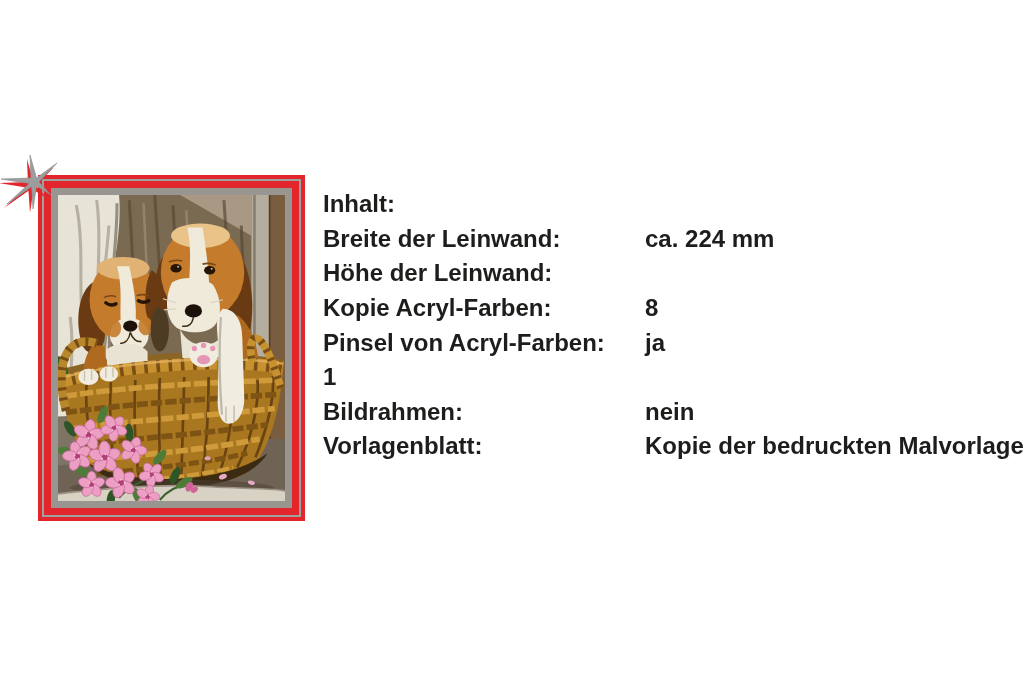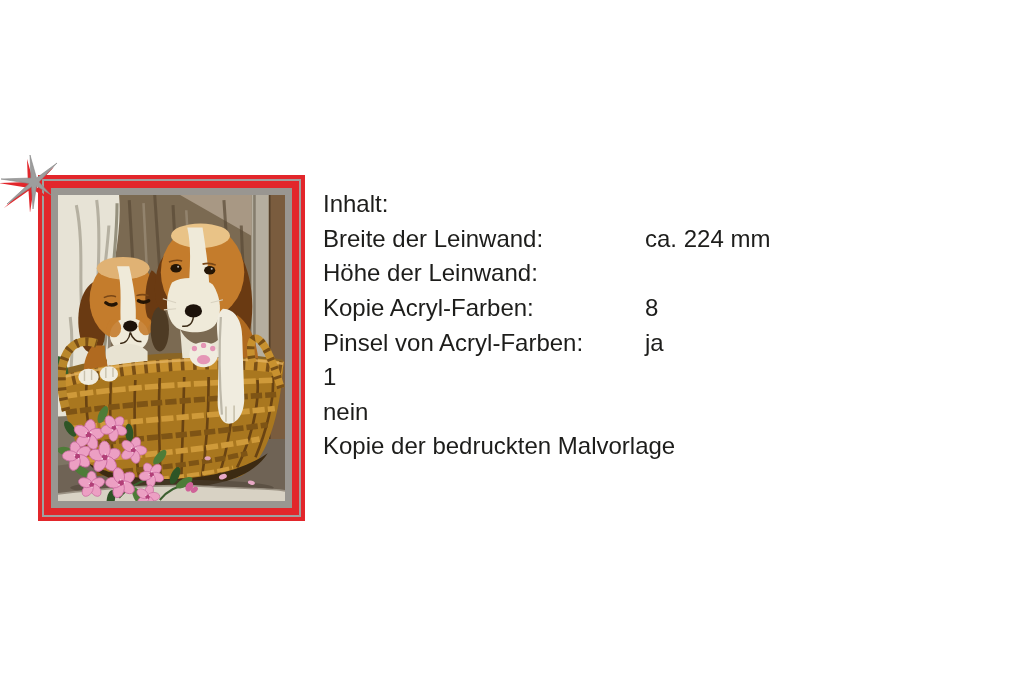--- a/index.html
+++ b/index.html
@@ -22,21 +22,21 @@
   }
   .mat{
     width:100%;height:100%;box-sizing:border-box;
     background:var(--frame-mat);padding:7px;
   }
   .painting{display:block;width:100%;height:100%;}
   .star{position:absolute;left:0px;top:150px;width:60px;height:62px;z-index:2;}
   .specs{position:absolute;left:323px;top:187px;z-index:1;}
   .spec-row{display:flex;height:34.6px;align-items:center;}
   .spec-label,.spec-value,.spec-heading{
-    font-size:24px;font-weight:normal;color:var(--text);white-space:nowrap;
+    font-size:24px;font-weight:bold;color:var(--text);white-space:nowrap;
   }
   .spec-label{width:322px;flex:0 0 322px;}
 </style>
 </head>
 <body>
 
 <div class="frame">
   <div class="pinstripe">
     <div class="mat">
 
@@ -209,18 +209,20 @@
     <span class="spec-value">8</span>
   </div>
   <div class="spec-row">
     <span class="spec-label">Pinsel von Acryl-Farben:</span>
     <span class="spec-value">ja</span>
   </div>
   <div class="spec-row">
     <span class="spec-value">1</span>
   </div>
   <div class="spec-row">
+    <span class="spec-label">Bildrahmen:</span>
     <span class="spec-value">nein</span>
   </div>
   <div class="spec-row">
+    <span class="spec-label">Vorlagenblatt:</span>
     <span class="spec-value">Kopie der bedruckten Malvorlage</span>
   </div>
 </div>
 
 </body></html>

